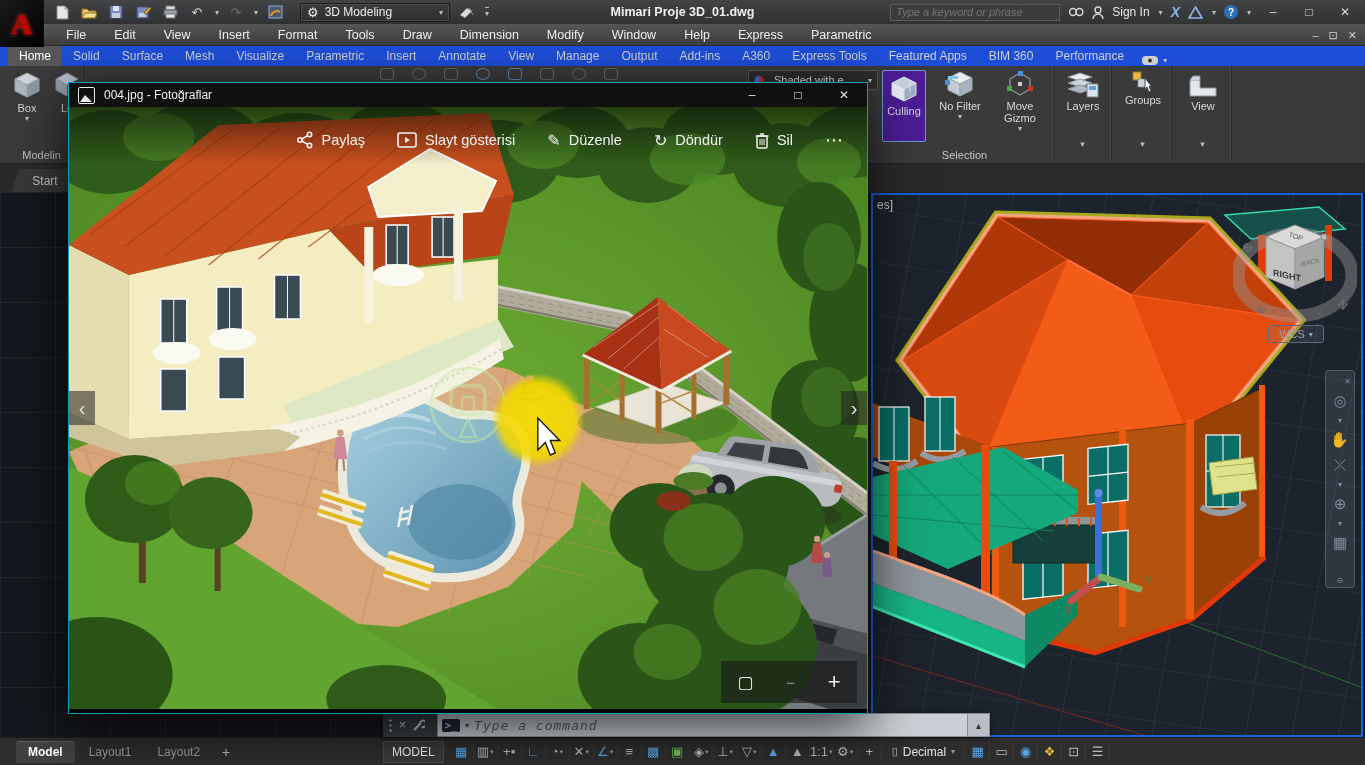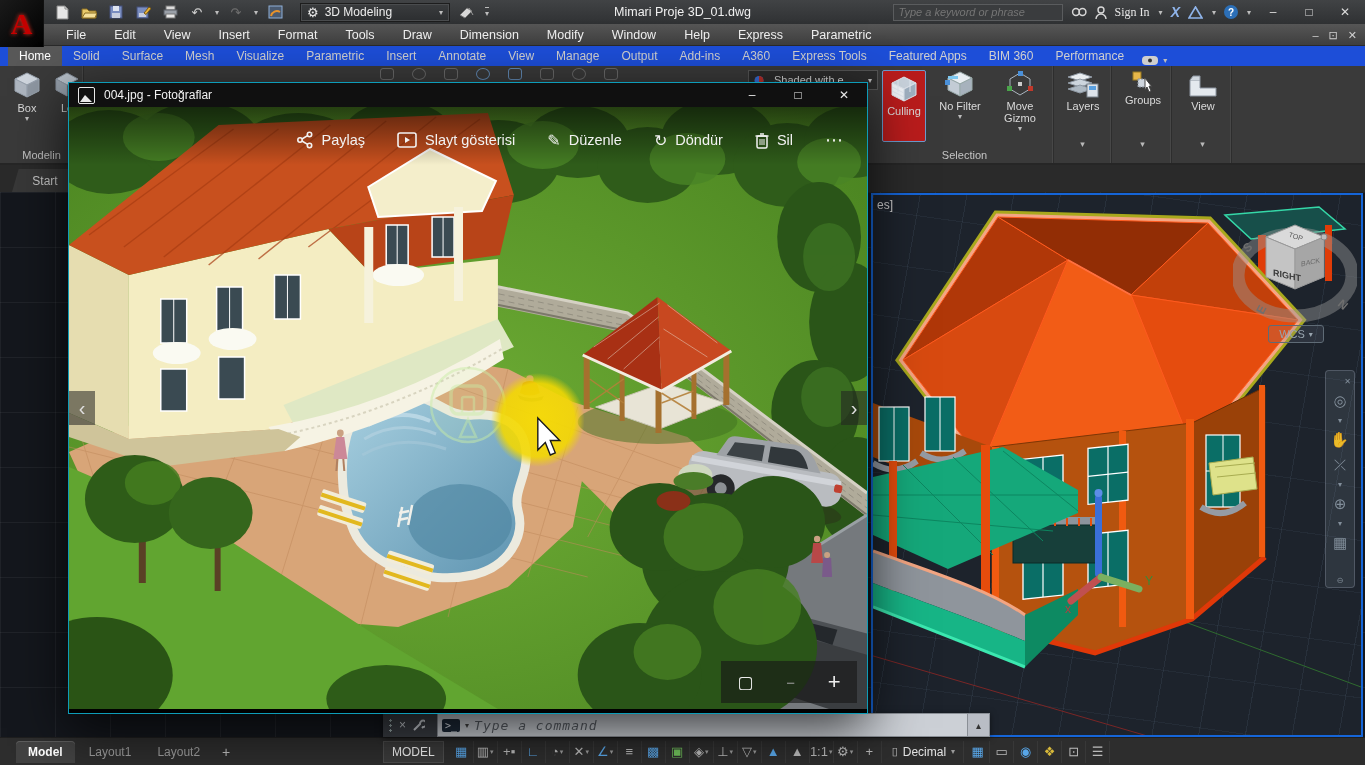--- a/index.html
+++ b/index.html
@@ -18,26 +18,26 @@
   .qat svg { display:block; }
   .gch { color:#cfcfcf; font-size:13px; line-height:1; }
   .gch.dim { color:#6f6f6f; }
   .ddc { color:#bdbdbd; font-size:8px; margin-left:1px;}
   .wsdrop { display:flex; align-items:center; gap:6px; background:linear-gradient(#3a3c3e,#2c2e30);
     border:1px solid #1d1d1d; box-shadow:inset 0 0 0 1px #4a4c4e; height:19px; padding:0 6px; margin-left:8px; min-width:150px;}
   .wsdrop .gear{ color:#e8e8e8; font-size:13px;}
   .wsdrop .lbl{ color:#ececec; font-size:12px; flex:1;}
   #doc-title { position:absolute; left:0; right:0; top:0; height:24px; display:flex; align-items:center;
     justify-content:center; pointer-events:none;}
-  #doc-title span { color:#f0f0f0; font-size:12.5px; }
+  #doc-title span { color:#f0f0f0; font-size:12.5px;font-weight:bold; }
   .tb-right { position:absolute; right:6px; top:2px; display:flex; align-items:center; gap:8px; height:20px;}
   #search-box { width:170px; height:17px; background:#3a3c3e; border:1px solid #5a5c5e;
     color:#9a9a9a; font-size:11px; font-style:italic; padding:0 5px; }
   .tb-ic { color:#d6d6d6; font-size:12px; display:flex; align-items:center; gap:3px;}
-  .signin { color:#e6e6e6; font-size:12px;font-family:Liberation Serif, serif; }
+  .signin { color:#e6e6e6; font-size:12px; }
   .xchg { color:#8fb4ea; font-weight:bold; font-style:italic; font-size:14px;}
   .helpc { width:14px; height:14px; border-radius:50%; background:#2c6fb7; color:#fff; font-size:10px;
     display:flex; align-items:center; justify-content:center; font-weight:bold;}
   .winbtn { color:#dcdcdc; width:28px; text-align:center; font-size:12px; }
   
   #menubar { position:absolute; left:0; top:24px; width:1365px; height:22px;
     background:linear-gradient(#565656,#3e3e3e); display:flex; align-items:center; z-index:4;
     border-bottom:1px solid #2a2a2a;}
   #menus { display:flex; margin-left:52px; }
   #menus .menu { color:#efefef; font-size:12.5px; padding:0 14px; line-height:22px; }
@@ -52,21 +52,21 @@
   .rtab-extra { margin-left:6px; display:flex; align-items:center; gap:3px; }
   
   #ribbonbody { position:absolute; left:0; top:66px; width:1365px; height:99px; background:#3a3a3a;
     border-bottom:2px solid #262626; z-index:4;}
   .rpanel { position:absolute; top:0; height:97px; border-right:1px solid #2d2d2d;
     box-shadow:inset -1px 0 0 #474747;}
   .plabel { position:absolute; bottom:2px; left:0; right:0; text-align:center; color:#c4c4c4; font-size:11px;}
   .bigbtn { position:absolute; display:flex; flex-direction:column; align-items:center; gap:2px; }
   .bigbtn .cap { color:#dadada; font-size:11px; line-height:12px; text-align:center;}
   .bigbtn .dd { color:#bdbdbd; font-size:8px; line-height:6px;}
-  .bigbtn.hl { background:#b91c1c; border:1px solid #6b9cce; border-radius:2px; }
+  .bigbtn.hl { background:#4c1d95; border:1px solid #6b9cce; border-radius:2px; }
   .pdrop { position:absolute; bottom:14px; left:0; right:0; text-align:center; color:#b8b8b8; font-size:9px;}
   .partials { position:absolute; left:380px; top:2px; display:flex; gap:18px; align-items:center;}
   .partials i { width:14px; height:12px; border:1px solid #777; border-radius:3px; display:block; opacity:.8;}
   .vstyle { position:absolute; left:748px; top:4px; width:130px; height:20px; background:#2c2c2c;
     border:1px solid #555; display:flex; align-items:center; gap:7px; padding:0 5px; color:#d8d8d8; font-size:11px;}
   
   #filetabs { position:absolute; left:0; top:165px; width:1365px; height:27px; background:#2a2a2a; z-index:3;}
   #start-tab { position:absolute; left:12px; top:4px; width:66px; height:23px; background:#383838;
     color:#c9c9c9; font-size:12px; display:flex; align-items:center; justify-content:center;
     clip-path:polygon(10% 0,90% 0,100% 100%,0 100%); }

